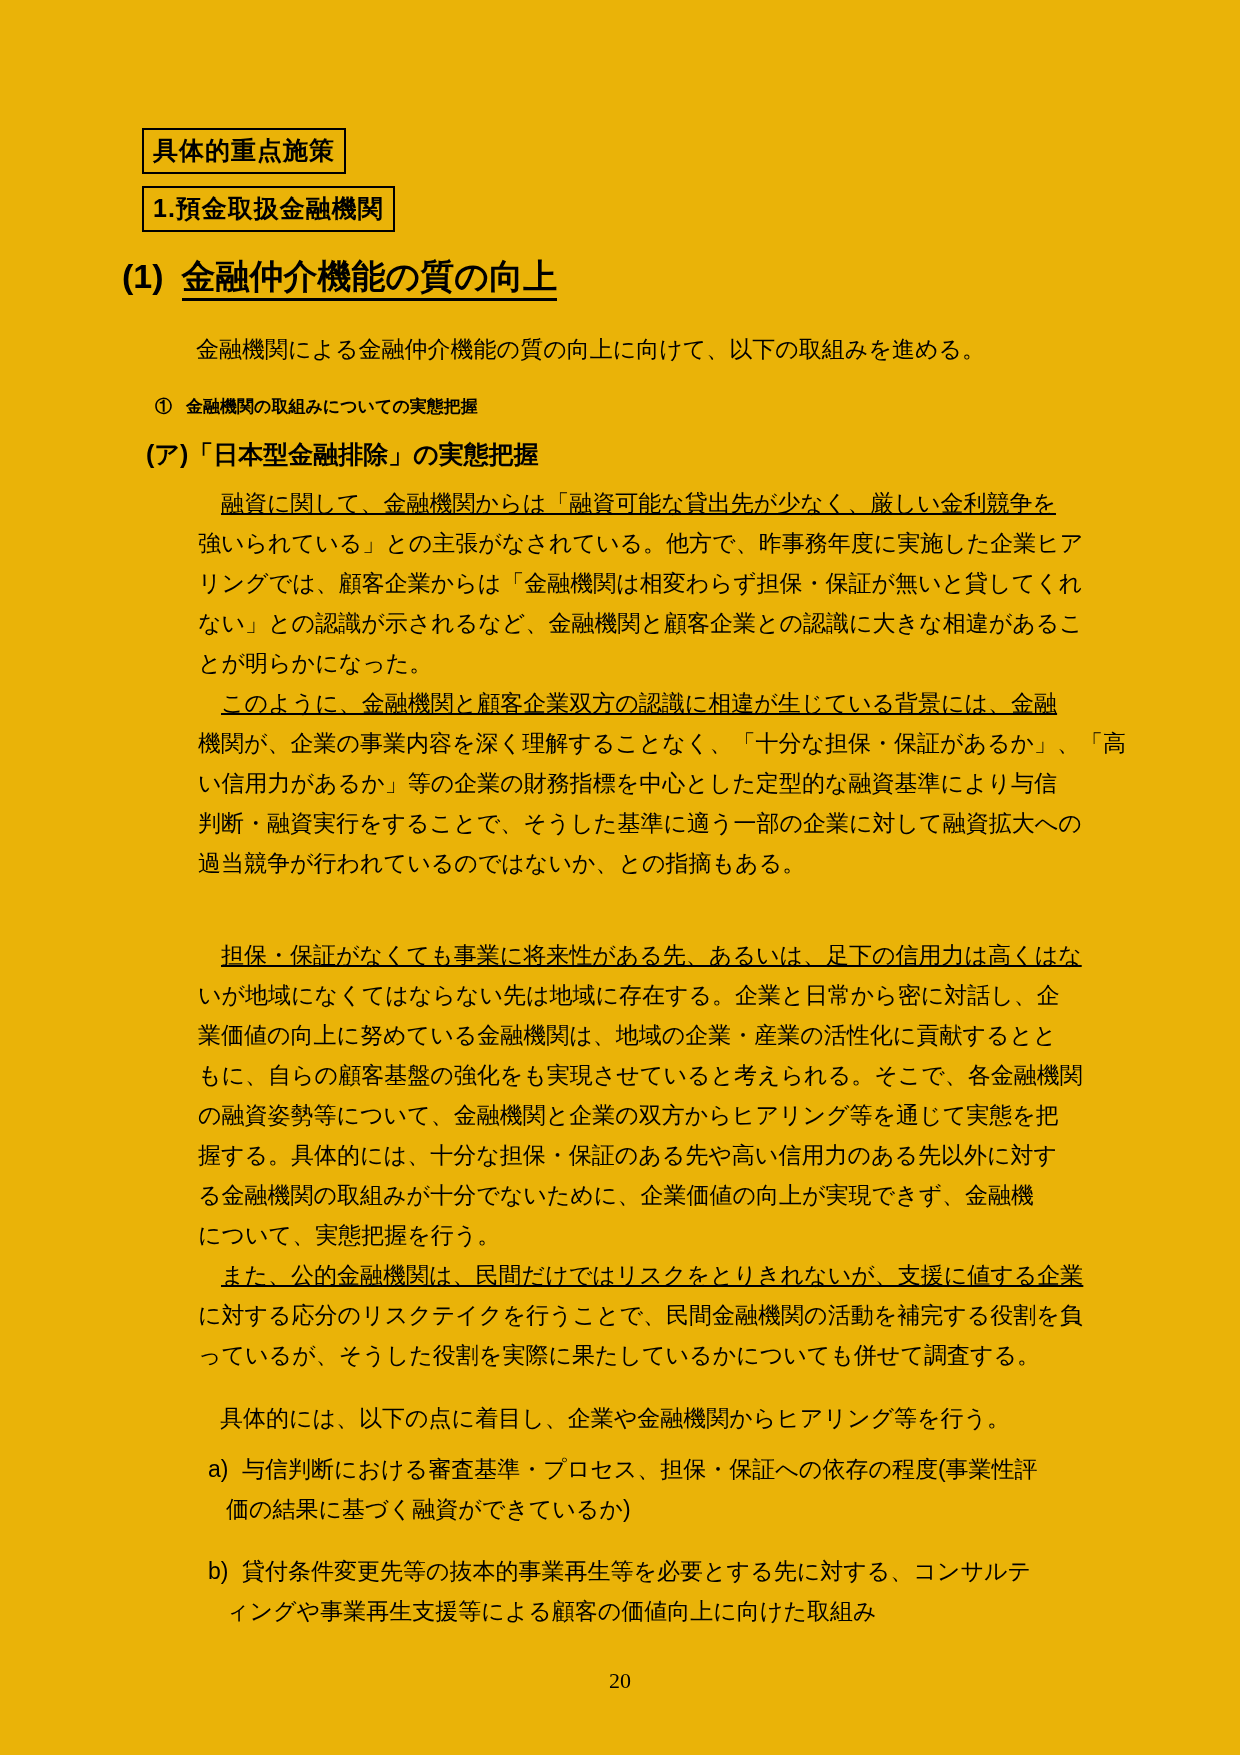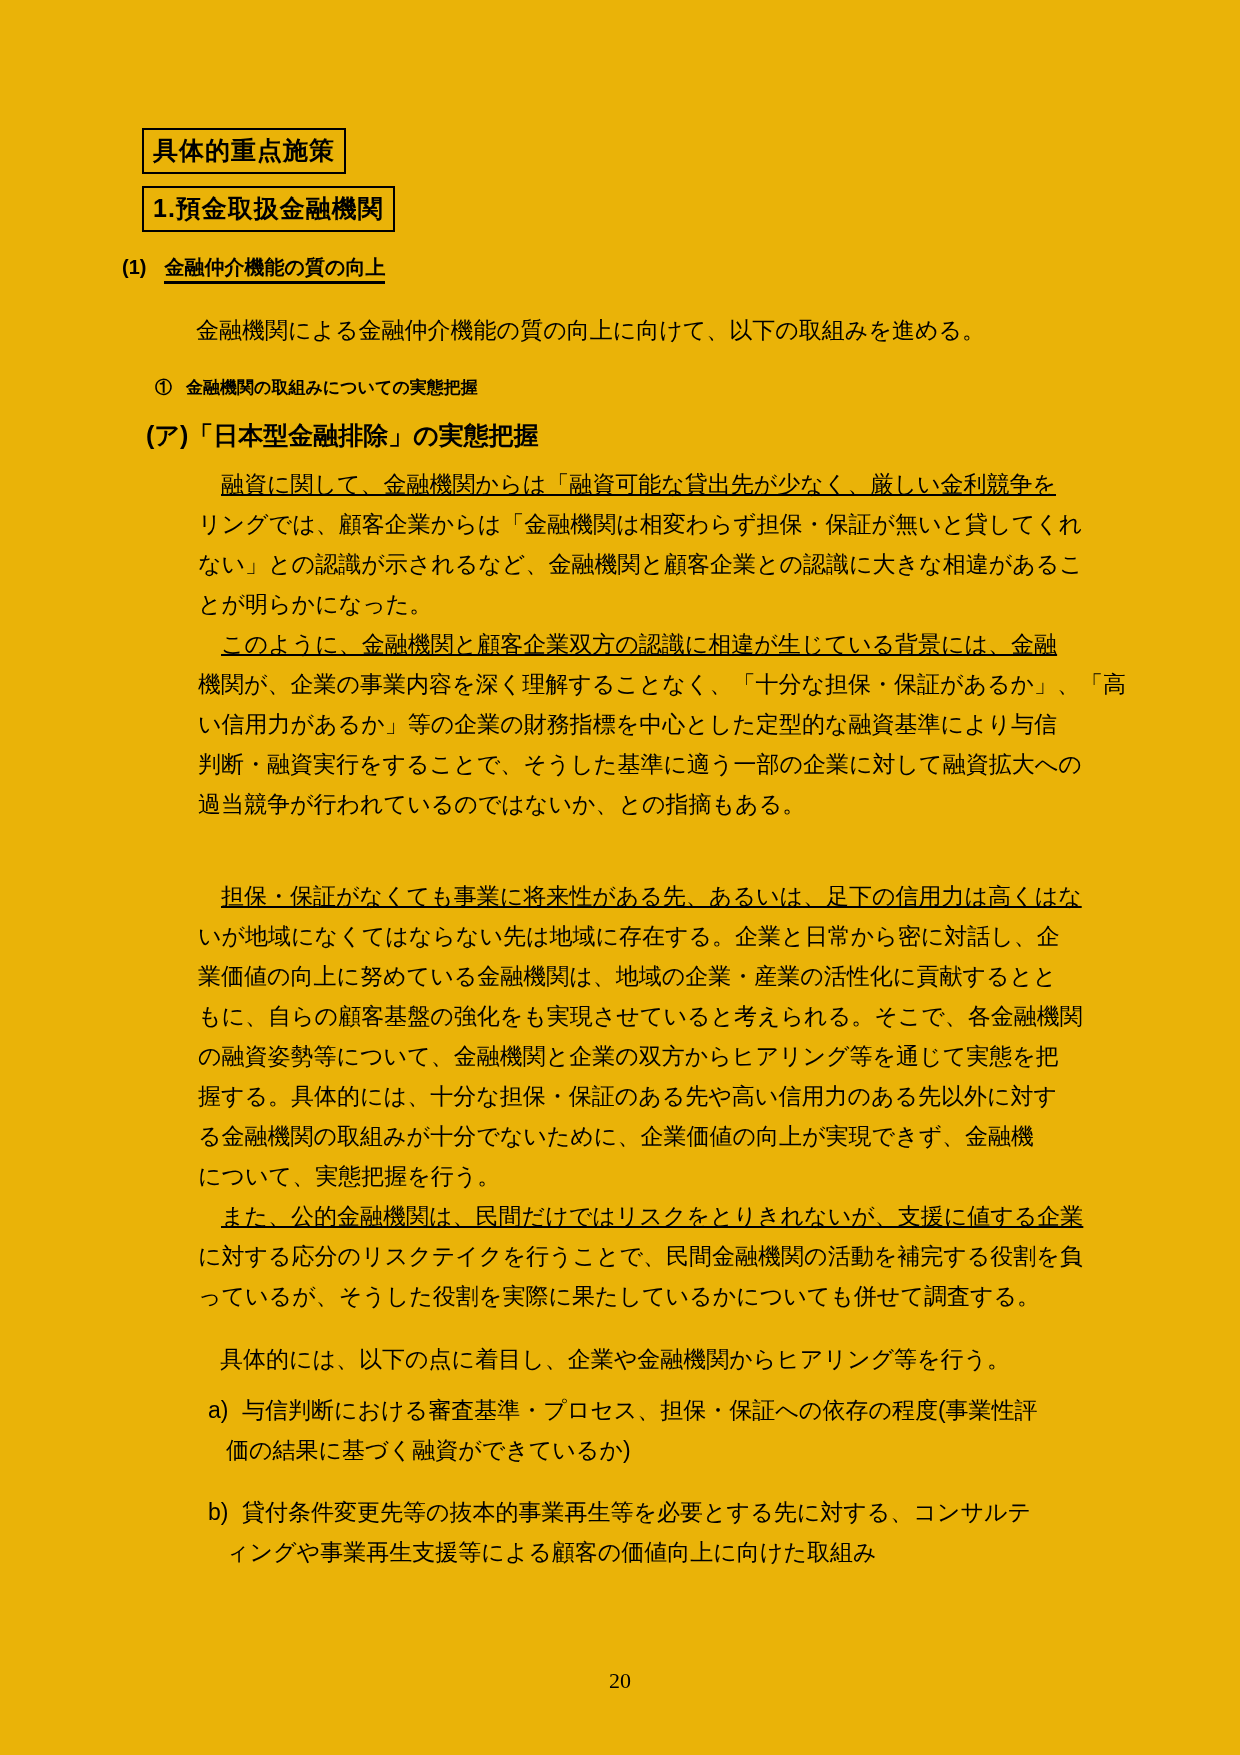--- a/index.html
+++ b/index.html
@@ -23,21 +23,21 @@
     font-weight: bold;
     padding: 4px 9px 5px 9px;
     letter-spacing: 1px;
     white-space: nowrap;
   }
   #boxed-main { margin: 128px 0 0 142px; }
   #boxed-sec1 { margin: 12px 0 0 142px; }
 
   .h-sub {
     margin: 22px 0 0 122px;
-    font-size: 20px;
+    font-size: 34px;
     font-weight: bold;
     white-space: nowrap;
   }
   .h-sub .uline {
     border-bottom: 3px solid #000000;
     padding-bottom: 3px;
     margin-left: 18px;
   }
   .intro {
     margin: 34px 0 0 196px;
@@ -111,20 +111,21 @@
   <div class="intro">金融機関による金融仲介機能の質の向上に向けて、以下の取組みを進める。</div>
 
   <div class="h-circle">
     <span>①</span><span class="ttl">金融機関の取組みについての実態把握</span>
   </div>
 
   <div class="h-kana">(ア)「日本型金融排除」の実態把握</div>
 
   <div class="para" id="para1">
     <div class="ln ind">融資に関して、金融機関からは「融資可能な貸出先が少なく、厳しい金利競争を</div>
+    <div class="ln">強いられている」との主張がなされている。他方で、昨事務年度に実施した企業ヒア</div>
     <div class="ln">リングでは、顧客企業からは「金融機関は相変わらず担保・保証が無いと貸してくれ</div>
     <div class="ln">ない」との認識が示されるなど、金融機関と顧客企業との認識に大きな相違があるこ</div>
     <div class="ln">とが明らかになった。</div>
     <div class="ln ind">このように、金融機関と顧客企業双方の認識に相違が生じている背景には、金融</div>
     <div class="ln">機関が、企業の事業内容を深く理解することなく、「十分な担保・保証があるか」、「高</div>
     <div class="ln">い信用力があるか」等の企業の財務指標を中心とした定型的な融資基準により与信</div>
     <div class="ln">判断・融資実行をすることで、そうした基準に適う一部の企業に対して融資拡大への</div>
     <div class="ln">過当競争が行われているのではないか、との指摘もある。</div>
   </div>
 

